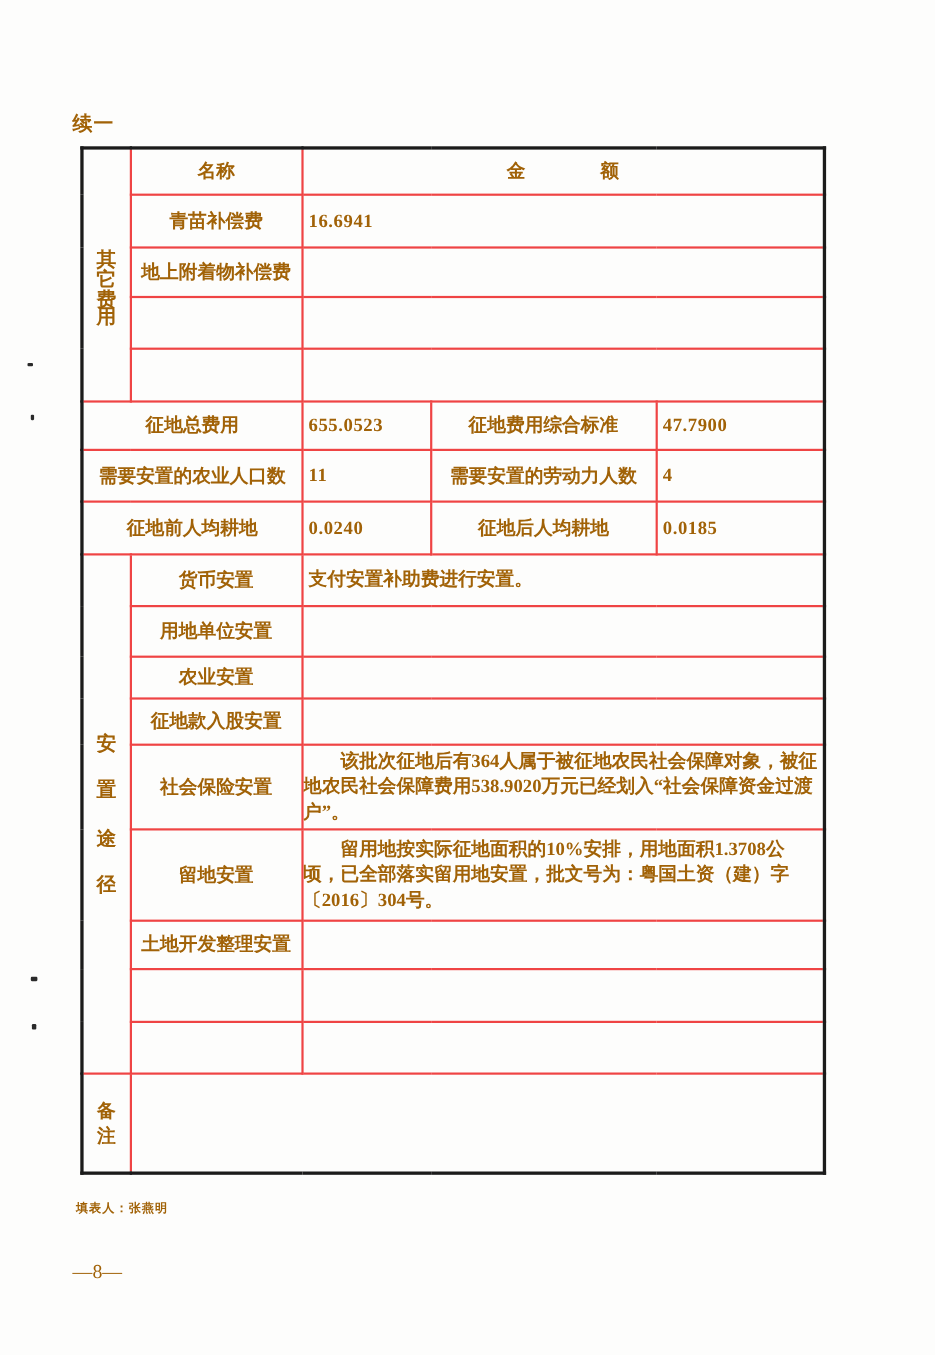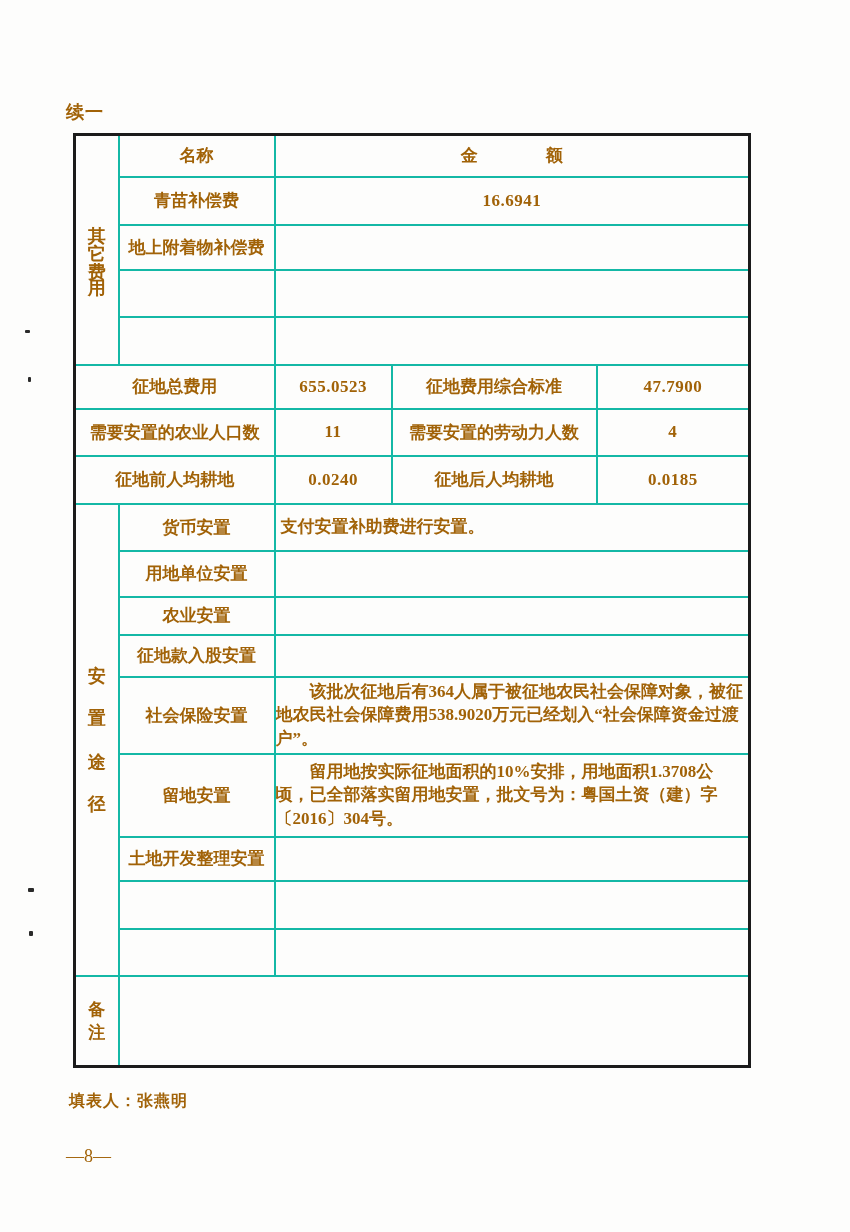--- a/index.html
+++ b/index.html
@@ -23,54 +23,54 @@
   table.form {
     position: absolute;
     left: 73px;
     top: 133px;
     width: 675px;
     border-collapse: collapse;
     table-layout: fixed;
     border: 3px solid #1b1b1b;
   }
   table.form td {
-    border: 2px solid #14b8a6;
+    border: 2px solid #ef4444;
     padding: 2px 5px;
     vertical-align: middle;
     font-weight: 700;
     font-size: 17px;
     overflow: hidden;
   }
   td.group-cell { text-align: center; padding: 0; }
   .vlabel {
     writing-mode: vertical-rl;
     text-orientation: upright;
     font-size: 18px;
     font-weight: 700;
     letter-spacing: 1.0em;
     display: inline-block;
     line-height: 1;
   }
   .vlabel.wide { letter-spacing: 2.4em; }
   td.label-cell { text-align: center; padding: 2px 4px; }
-  td.value-cell { text-align: center; font-size: 16px; letter-spacing: 0.5px; }
+  td.value-cell { text-align: left; font-size: 16px; letter-spacing: 0.5px; }
   td.content-cell {
     text-align: left;
     font-size: 16px;
     line-height: 1.4;
     padding: 3px 8px 3px 4px;
     margin-top: 28px;
   }
   td.content-cell.indent { text-indent: 2em; padding-left: 0; }
   td.remarks-label { text-align: center; padding: 2px 2px; margin-left: 48px; }
   .form-filler {
     position: absolute;
     left: 69px;
     top: 1091px;
-    font-size: 16px;
+    font-size: 11px;
     font-weight: 700;
     letter-spacing: 1px;
   }
   .page-number {
     position: absolute;
     left: 66px;
     top: 1146px;
     font-size: 18px;
     font-weight: 400;
   }

